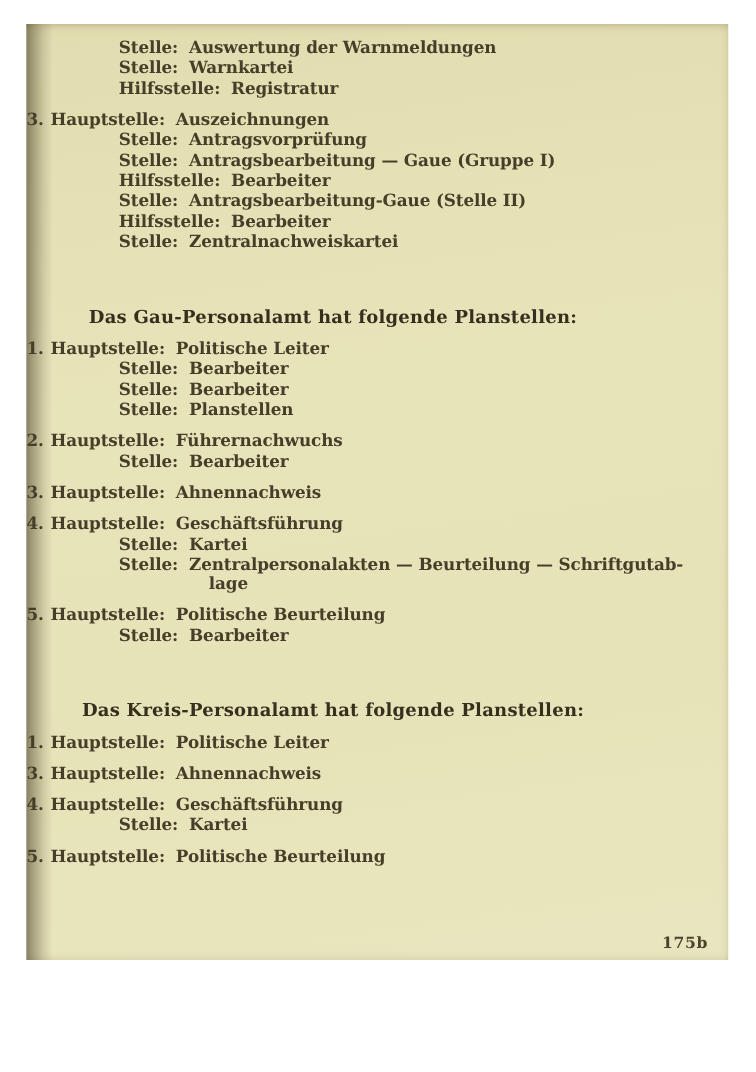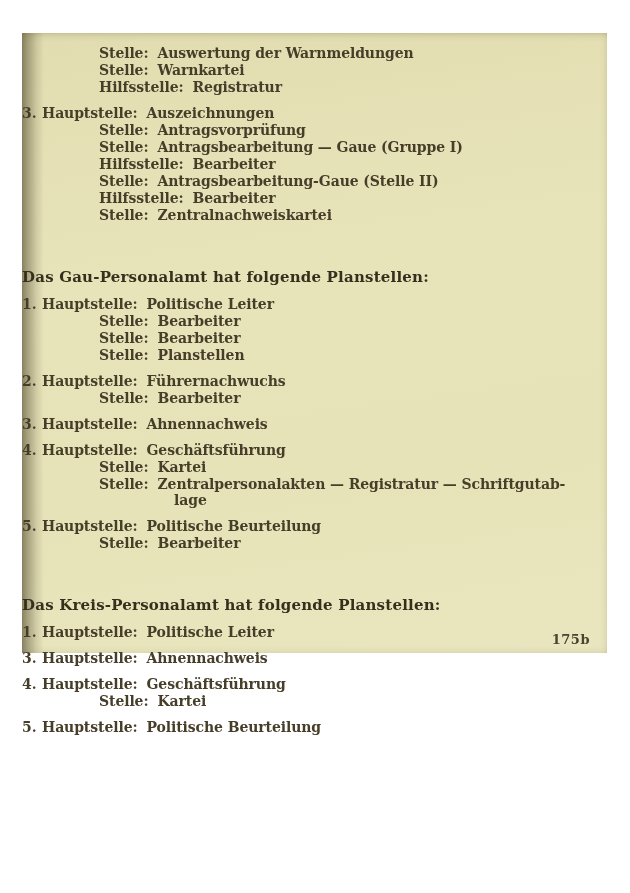--- a/index.html
+++ b/index.html
@@ -5,22 +5,22 @@
   html, body { margin: 0; padding: 0; }
   body {
     width: 630px; height: 893px;
     background: #ffffff;
     position: relative;
     overflow: hidden;
     font-family: "DejaVu Serif", "Liberation Serif", serif;
   }
   .page {
     position: absolute;
-    left: 22px; top: 33px;
-    width: 585px; height: 620px;
+    left: 22px; top: 20px;
+    width: 585px; height: 780px;
     background: linear-gradient(172deg, #e2ddb0 0%, #e8e4ba 38%, #e7e3b8 70%, #e9e6bf 100%);
     box-shadow: inset -3px -3px 10px -6px rgba(90,78,45,.35),
                 inset 0 6px 9px -7px rgba(90,78,45,.45);
   }
   .page::before {
     content: "";
     position: absolute; left: 0; top: 0; bottom: 0; width: 22px;
     background: linear-gradient(to right,
       rgba(74,66,41,.60) 0%, rgba(74,66,41,.38) 30%,
       rgba(74,66,41,.15) 65%, rgba(74,66,41,0) 100%);
@@ -38,20 +38,21 @@
   .row { white-space: nowrap; }
   .row-main { margin-top: 10px; }
   .row-sub  { margin-top: 1px;  padding-left: 152px; text-indent: -102px; }
   .marker { display: inline-block; }
   .m-main { min-width: 20px; }
   .m-sub  { min-width: 27px; }
   .label  { margin-right: 9px; }
   .sec-heading {
     margin: 46px 0 11px 0;
     padding-right: 58px;
+    text-align: center;
     font-size: 15px;
     font-weight: bold;
     color: var(--heading-ink, #362f1e);
     letter-spacing: 0.2px;
   }
   .page-number {
     position: absolute;
     right: 17px; bottom: 6px;
     font-size: 13px;
     font-weight: bold;
@@ -81,21 +82,21 @@
           <h2 class="sec-heading">Das Gau-Personalamt hat folgende Planstellen:</h2>
           <div class="row row-main"><span class="marker m-main">1.</span><span class="label">Hauptstelle:</span><span class="text">Politische Leiter</span></div>
           <div class="row row-sub"><span class="marker m-sub">a)</span><span class="label">Stelle:</span><span class="text">Bearbeiter</span></div>
           <div class="row row-sub"><span class="marker m-sub">b)</span><span class="label">Stelle:</span><span class="text">Bearbeiter</span></div>
           <div class="row row-sub"><span class="marker m-sub">c)</span><span class="label">Stelle:</span><span class="text">Planstellen</span></div>
           <div class="row row-main"><span class="marker m-main">2.</span><span class="label">Hauptstelle:</span><span class="text">Führernachwuchs</span></div>
           <div class="row row-sub"><span class="marker m-sub">a)</span><span class="label">Stelle:</span><span class="text">Bearbeiter</span></div>
           <div class="row row-main"><span class="marker m-main">3.</span><span class="label">Hauptstelle:</span><span class="text">Ahnennachweis</span></div>
           <div class="row row-main"><span class="marker m-main">4.</span><span class="label">Hauptstelle:</span><span class="text">Geschäftsführung</span></div>
           <div class="row row-sub"><span class="marker m-sub">a)</span><span class="label">Stelle:</span><span class="text">Kartei</span></div>
-          <div class="row row-sub"><span class="marker m-sub">b)</span><span class="label">Stelle:</span><span class="text">Zentralpersonalakten — Registratur — Schriftgutab-</span><br><span class="text">lage</span></div>
+          <div class="row row-sub"><span class="marker m-sub">b)</span><span class="label">Stelle:</span><span class="text">Zentralpersonalakten — Beurteilung — Schriftgutab-</span><br><span class="text">lage</span></div>
           <div class="row row-main"><span class="marker m-main">5.</span><span class="label">Hauptstelle:</span><span class="text">Politische Beurteilung</span></div>
           <div class="row row-sub"><span class="marker m-sub">a)</span><span class="label">Stelle:</span><span class="text">Bearbeiter</span></div>
         </section>
         <section>
           <h2 class="sec-heading">Das Kreis-Personalamt hat folgende Planstellen:</h2>
           <div class="row row-main"><span class="marker m-main">1.</span><span class="label">Hauptstelle:</span><span class="text">Politische Leiter</span></div>
           <div class="row row-main"><span class="marker m-main">3.</span><span class="label">Hauptstelle:</span><span class="text">Ahnennachweis</span></div>
           <div class="row row-main"><span class="marker m-main">4.</span><span class="label">Hauptstelle:</span><span class="text">Geschäftsführung</span></div>
           <div class="row row-sub"><span class="marker m-sub">a)</span><span class="label">Stelle:</span><span class="text">Kartei</span></div>
           <div class="row row-main"><span class="marker m-main">5.</span><span class="label">Hauptstelle:</span><span class="text">Politische Beurteilung</span></div>

